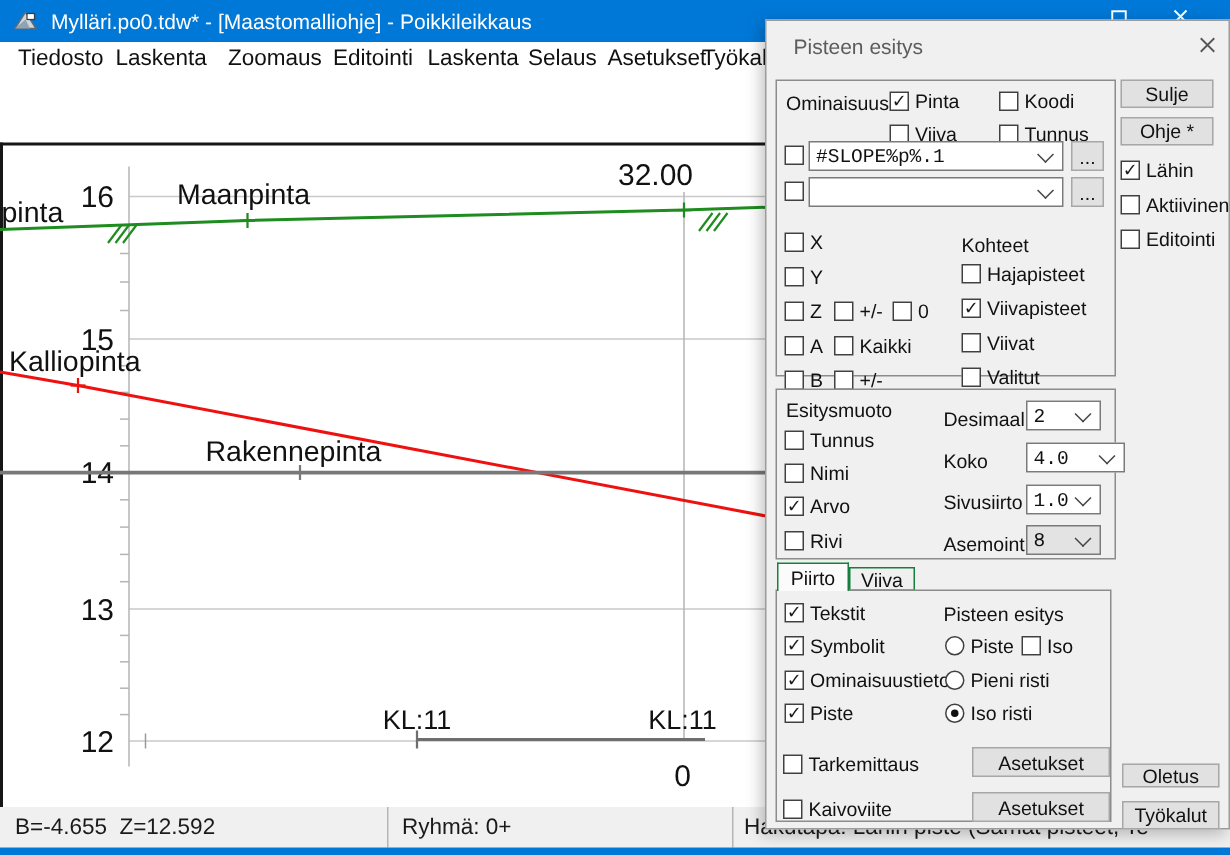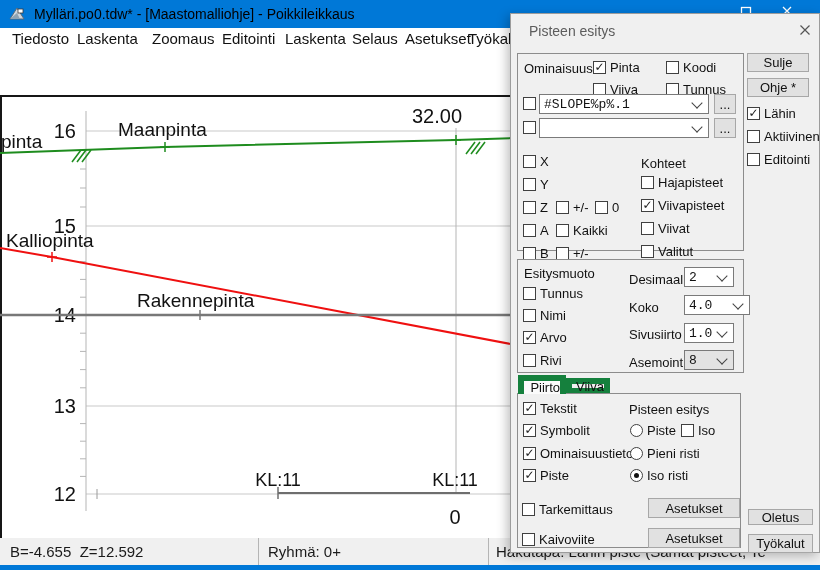--- a/index.html
+++ b/index.html
@@ -1,19 +1,19 @@
 <!DOCTYPE html>
 <html><head>
 <meta charset="utf-8">
 <style>
   html,body{margin:0;padding:0;}
   .screen{position:relative;width:820px;height:570px;overflow:hidden;background:#fff;
           font-family:"Liberation Sans","DejaVu Sans",sans-serif;color:#111;}
   
-  .titlebar{position:absolute;left:0;top:0;width:820px;height:28px;background:#0078d7;color:#000000;
+  .titlebar{position:absolute;left:0;top:0;width:820px;height:28px;background:#0078d7;color:#ffffff;
             display:flex;align-items:center;font-size:14px;}
   .titlebar .appicon{margin:0 8px 0 8px;width:18px;height:18px;}
   .winbtn{position:absolute;top:4px;color:#fff;}
   
   .menubar{position:absolute;left:0;top:28px;width:820px;height:22px;background:#fff;font-size:15px;}
   .menubar span{position:absolute;top:2px;cursor:default;}
   
   .toolbar{position:absolute;left:0;top:50px;width:820px;height:45px;background:#fff;}
   .ti{position:absolute;top:56px;width:32px;height:33px;display:flex;align-items:center;justify-content:center;background:#fff;}
   .tsep{position:absolute;top:54px;width:1px;height:36px;background:#b9b9b9;}
@@ -43,22 +43,22 @@
            display:flex;align-items:center;justify-content:center;}
   .rb .dot[data-checked="true"]::after{content:"";width:5px;height:5px;border-radius:50%;background:#111;}
   .btn{position:absolute;background:#e1e1e1;border:1px solid #a7a7a7;box-sizing:border-box;
        display:flex;align-items:center;justify-content:center;font-size:13px;}
   .combo{position:absolute;background:#fff;border:1px solid #7a7a7a;box-sizing:border-box;
          display:flex;align-items:center;font-family:Liberation Mono, monospace;}
   .combo .val{flex:1;padding-left:4px;overflow:hidden;white-space:nowrap;}
   .combo .chev{width:7px;height:7px;border-right:1.6px solid #444;border-bottom:1.6px solid #444;
                transform:rotate(45deg);margin:-3px 7px 0 0;flex:none;}
   .combo.dis{background:#e3e3e3;}
-  .tab{position:absolute;border:6px solid #15803d;box-sizing:border-box;display:flex;align-items:center;
-       justify-content:flex-end;background:#f0f0f0;}
+  .tab{position:absolute;border:1px solid #15803d;box-sizing:border-box;display:flex;align-items:center;
+       justify-content:center;background:#f0f0f0;}
   .tab.sel{background:#fbfbfb;border-bottom:none;z-index:2;}
 </style>
 </head>
 <body>
 
 <div class="screen">
 
   <div class="titlebar">
     <svg class="appicon" viewBox="0 0 18 18">
       <polygon points="2,14 9,3 16,14" fill="#cfd6dd" stroke="#5a6b7a" stroke-width="1"></polygon>

